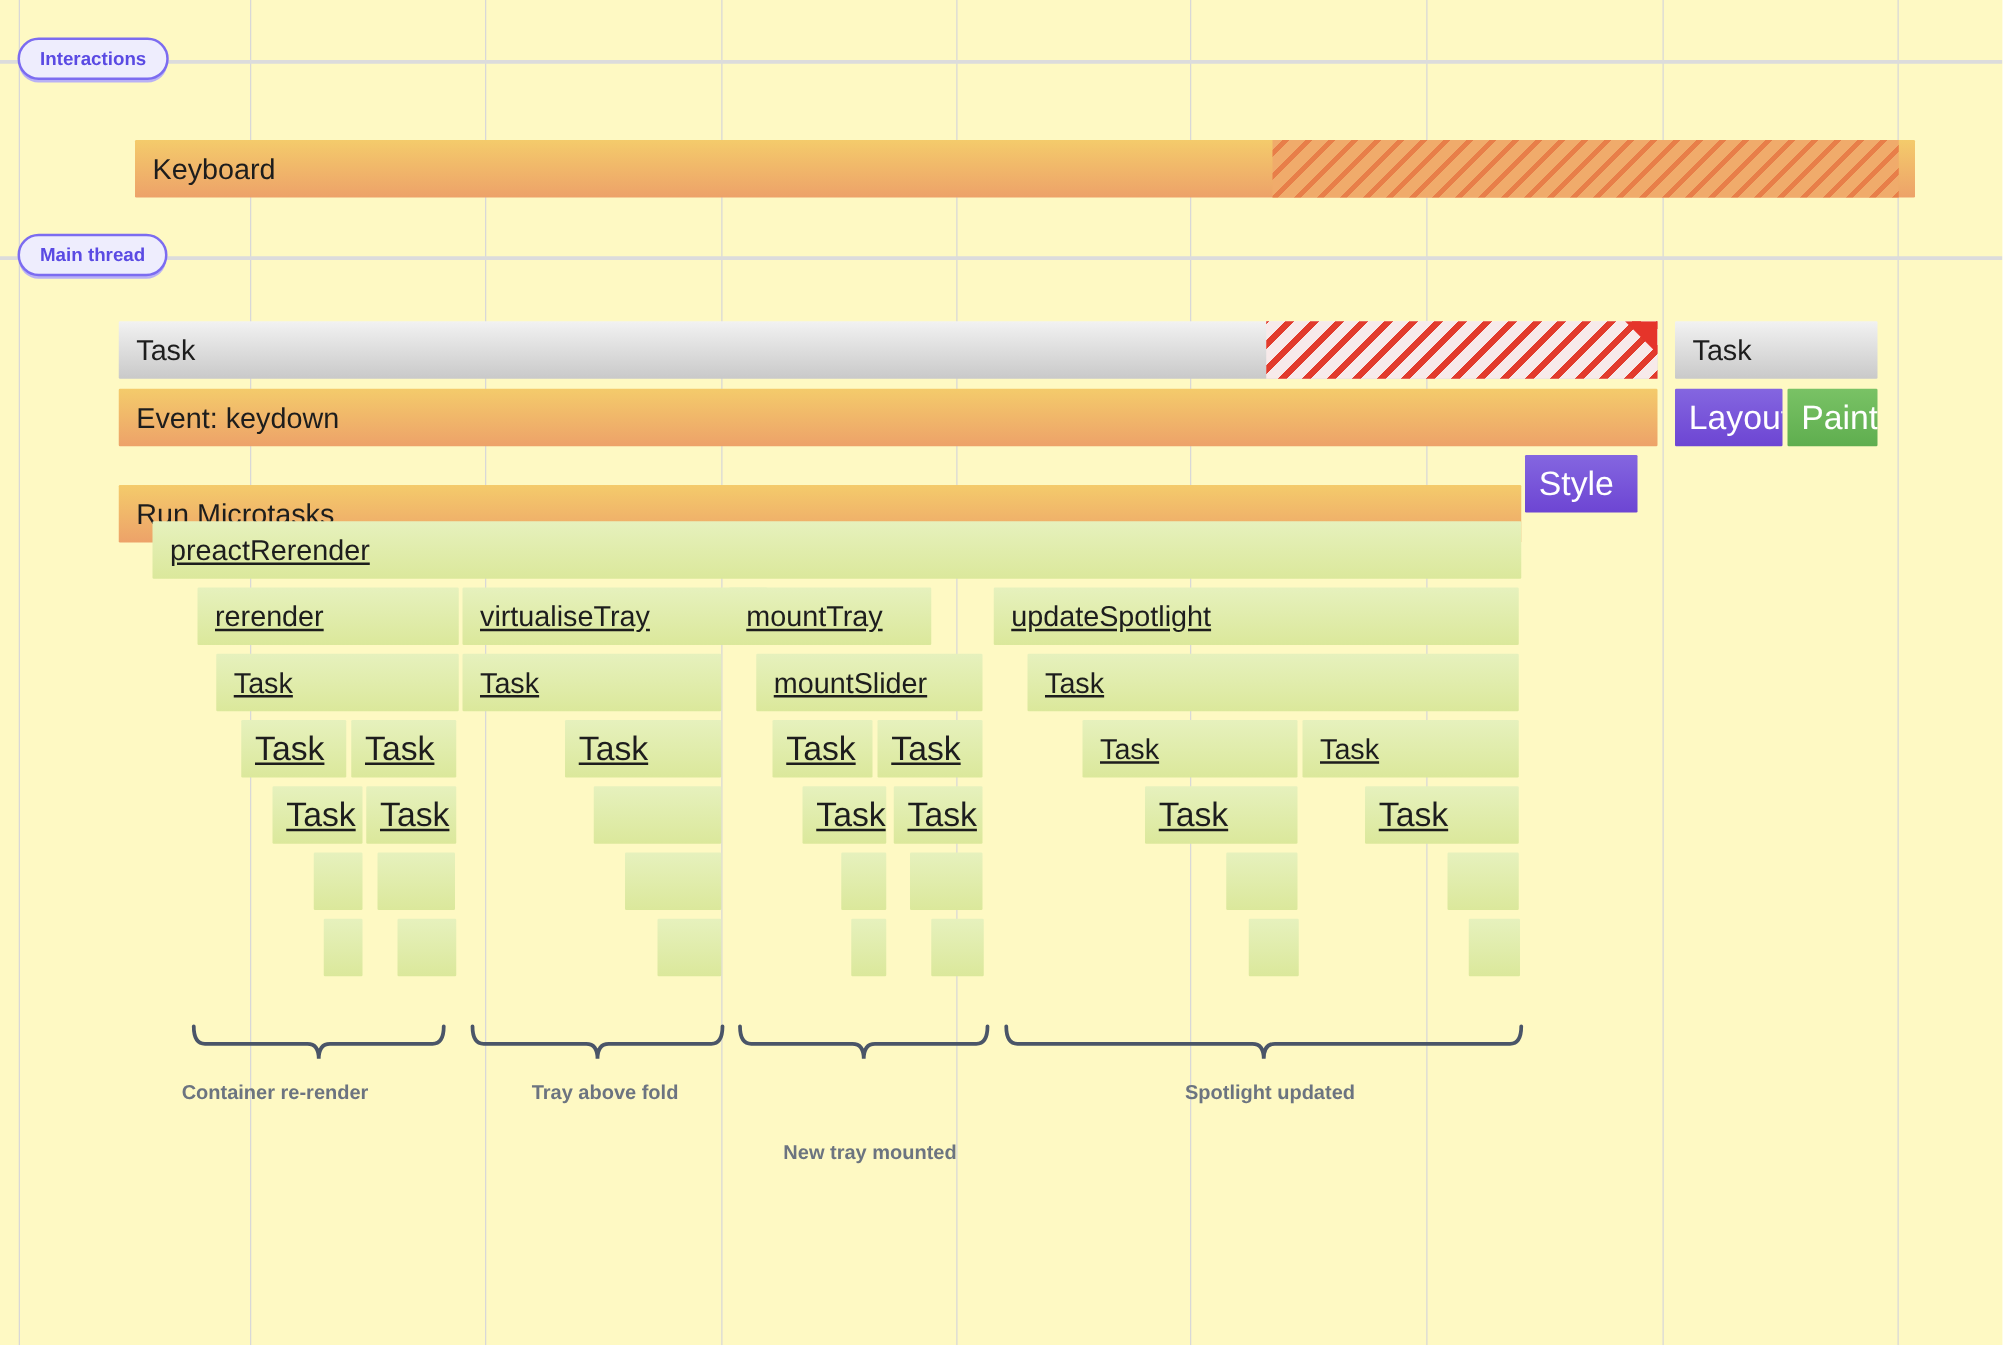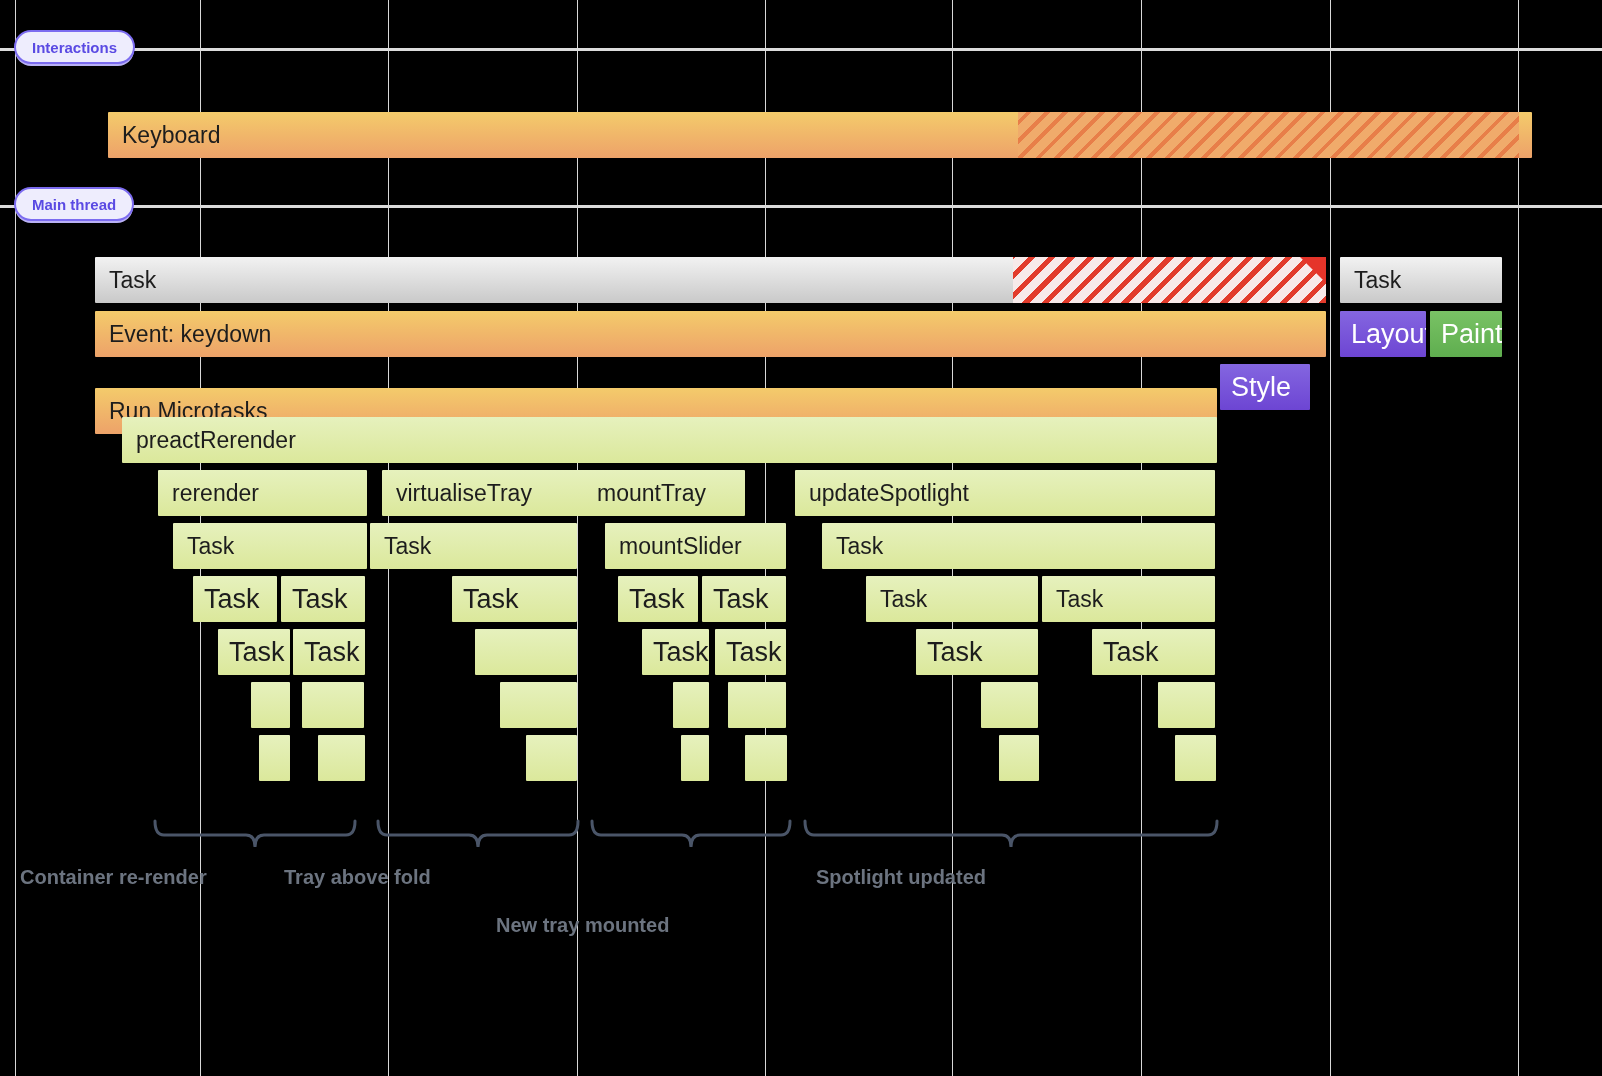--- a/index.html
+++ b/index.html
@@ -10,21 +10,21 @@
   }
   body {
     font-family: "Liberation Sans", sans-serif;
     -webkit-font-smoothing: antialiased;
   }
 
   #stage {
     position: relative;
     width: 1602px;
     height: 1076px;
-    background: #000000;
+    background: #fef9c3;
     overflow: hidden;
   }
 
   
   .vgrid {
     position: absolute;
     top: 0;
     width: 1px;
     height: 1076px;
     background: #d8d8d8;
@@ -66,21 +66,21 @@
     height: 46px;
     padding-left: 14px;
     font-size: 23px;
     color: #1d1d1d;
     white-space: nowrap;
     overflow: hidden;
     border-radius: 1px;
   }
   .blk.small { font-size: 27px; padding-left: 11px; }
 
-  .c-green  { background: linear-gradient(180deg,#e6f1bd 0%,#dbe89b 100%); }
+  .c-green  { background: linear-gradient(180deg,#e6f1bd 0%,#dbe89b 100%); text-decoration: underline; }
   .c-orange { background: linear-gradient(180deg,#f4cb6b 0%,#eda269 100%); }
   .c-gray   { background: linear-gradient(180deg,#f2f2f2 0%,#c9c9c9 100%); }
   .c-purple { background: linear-gradient(180deg,#8466e0 0%,#6d45d3 100%); color:#ffffff; }
   .c-green-solid { background: linear-gradient(180deg,#79c265 0%,#5fae4f 100%); color:#ffffff; }
 
   
   .stripe-orange {
     position: absolute;
     height: 46px;
     box-sizing: border-box;
@@ -109,23 +109,23 @@
     position: absolute;
     top: 0; right: 0;
     width: 0; height: 0;
     border-top: 26px solid #e5342a;
     border-left: 26px solid transparent;
   }
 
   
   .bracket-label {
     position: absolute;
-    text-align: left;
+    text-align: center;
     color: #6c7480;
-    font-size: 20px;
+    font-size: 16px;
     font-weight: bold;
     white-space: nowrap;
   }
   svg.brackets {
     position: absolute;
     left: 0;
     pointer-events: none;
   }
 </style>
 </head>
@@ -165,21 +165,21 @@
         <div class="corner"></div>
       </div>
       <div class="blk c-gray" style="left: 1340px; top: 257px; width: 162px;">Task</div>
       <div class="blk c-orange" style="left: 95px; top: 311px; width: 1231px;">Event: keydown</div>
       <div class="blk c-purple small" style="left: 1340px; top: 311px; width: 86px;">Layout</div>
       <div class="blk c-green-solid small" style="left: 1430px; top: 311px; width: 72px;">Paint</div>
       <div class="blk c-orange" style="left: 95px; top: 364px; width: 1122px; margin-top: 24px;">Run Microtasks</div>
       <div class="blk c-purple small" style="left: 1220px; top: 364px; width: 90px;">Style</div>
       <div class="blk c-green" style="left: 122px; top: 417px; width: 1095px;">preactRerender</div>
       <div class="blk c-green" style="left: 158px; top: 470px; width: 209px;">rerender</div>
-      <div class="blk c-green" style="left: 370px; top: 470px; width: 244px; margin-left: 12px;">virtualiseTray</div>
+      <div class="blk c-green" style="left: 370px; top: 470px; width: 244px;">virtualiseTray</div>
       <div class="blk c-green" style="left: 583px; top: 470px; width: 162px;">mountTray</div>
       <div class="blk c-green" style="left: 795px; top: 470px; width: 420px;">updateSpotlight</div>
       <div class="blk c-green" style="left: 173px; top: 523px; width: 194px;">Task</div>
       <div class="blk c-green" style="left: 370px; top: 523px; width: 207px;">Task</div>
       <div class="blk c-green" style="left: 605px; top: 523px; width: 181px;">mountSlider</div>
       <div class="blk c-green" style="left: 822px; top: 523px; width: 393px;">Task</div>
       <div class="blk c-green small" style="left: 193px; top: 576px; width: 84px;">Task</div>
       <div class="blk c-green small" style="left: 281px; top: 576px; width: 84px;">Task</div>
       <div class="blk c-green small" style="left: 452px; top: 576px; width: 125px;">Task</div>
       <div class="blk c-green small" style="left: 618px; top: 576px; width: 80px;">Task</div>

